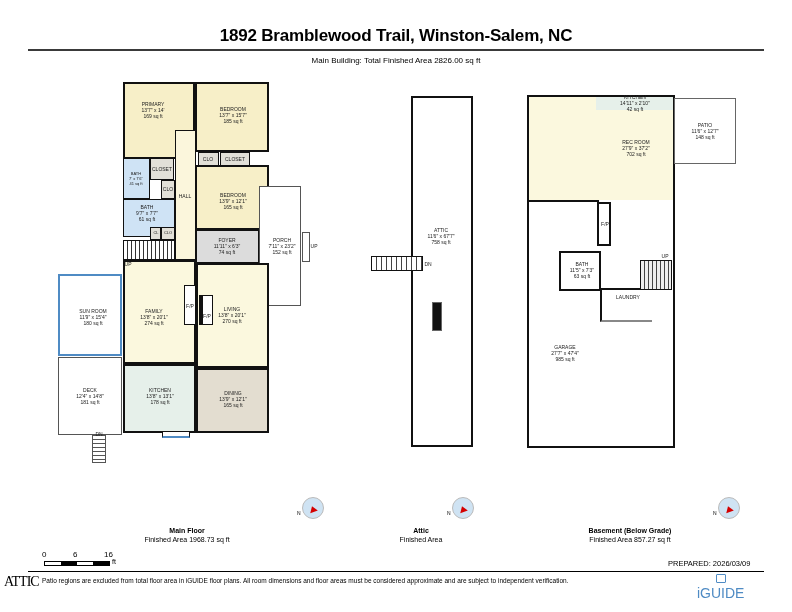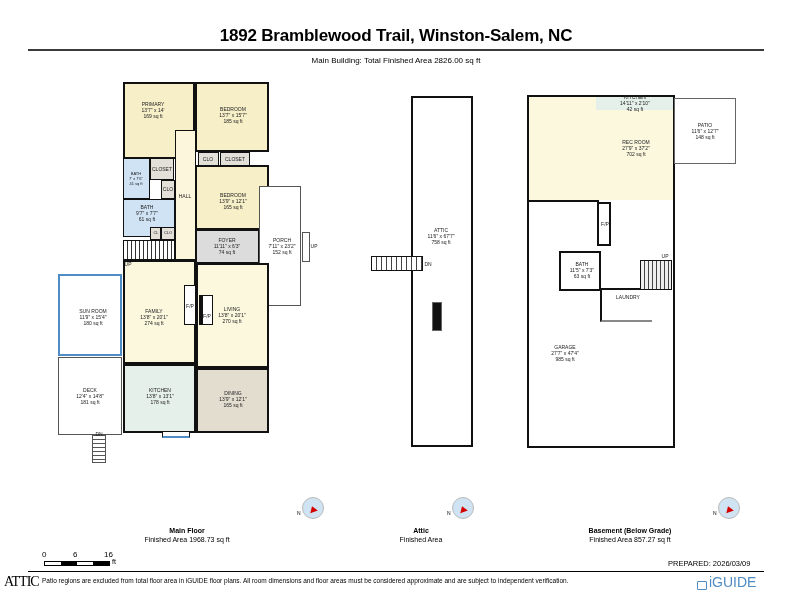--- a/index.html
+++ b/index.html
@@ -17,21 +17,21 @@
   .compass-n{position:absolute;font-size:5px;}
   .scale{position:absolute;left:42px;top:550px;}
   .scale-nums{position:absolute;top:0;left:0;font-size:8px;width:80px;height:10px;}
   .scale-nums span{position:absolute;top:0;}
   .scale-bar{position:absolute;top:11px;left:2px;height:3px;width:64px;border:1px solid #000;display:flex;}
   .scale-bar i{flex:1;display:block;}
   .prepared{position:absolute;top:559px;left:668px;font-size:7.5px;}
   .rule-bottom{position:absolute;top:571px;left:28px;width:736px;height:1px;background:#000;}
   .disclaimer{position:absolute;top:577px;left:42px;font-size:6.5px;}
   .dmls{position:absolute;top:574px;left:4px;font-family:"Liberation Serif",serif;font-size:14px;letter-spacing:-1px;}
-  .brand{position:absolute;top:574px;left:697px;font-size:14px;color:#4f8bc4;display:flex;align-items:flex-end;gap:2px;}
+  .brand{position:absolute;top:574px;left:697px;font-size:14px;color:#4f8bc4;display:flex;align-items:center;gap:2px;flex-direction:column;}
   .brand .box{width:10px;height:9px;border:1.5px solid #4f8bc4;border-radius:1px;box-sizing:border-box;}
 </style>
 </head>
 <body>
 
 <div class="title">1892 Bramblewood Trail, Winston-Salem, NC</div>
 <div class="rule-top"></div>
 <div class="subtitle">Main Building: Total Finished Area 2826.00 sq ft</div>
 
 <div class="plan">

